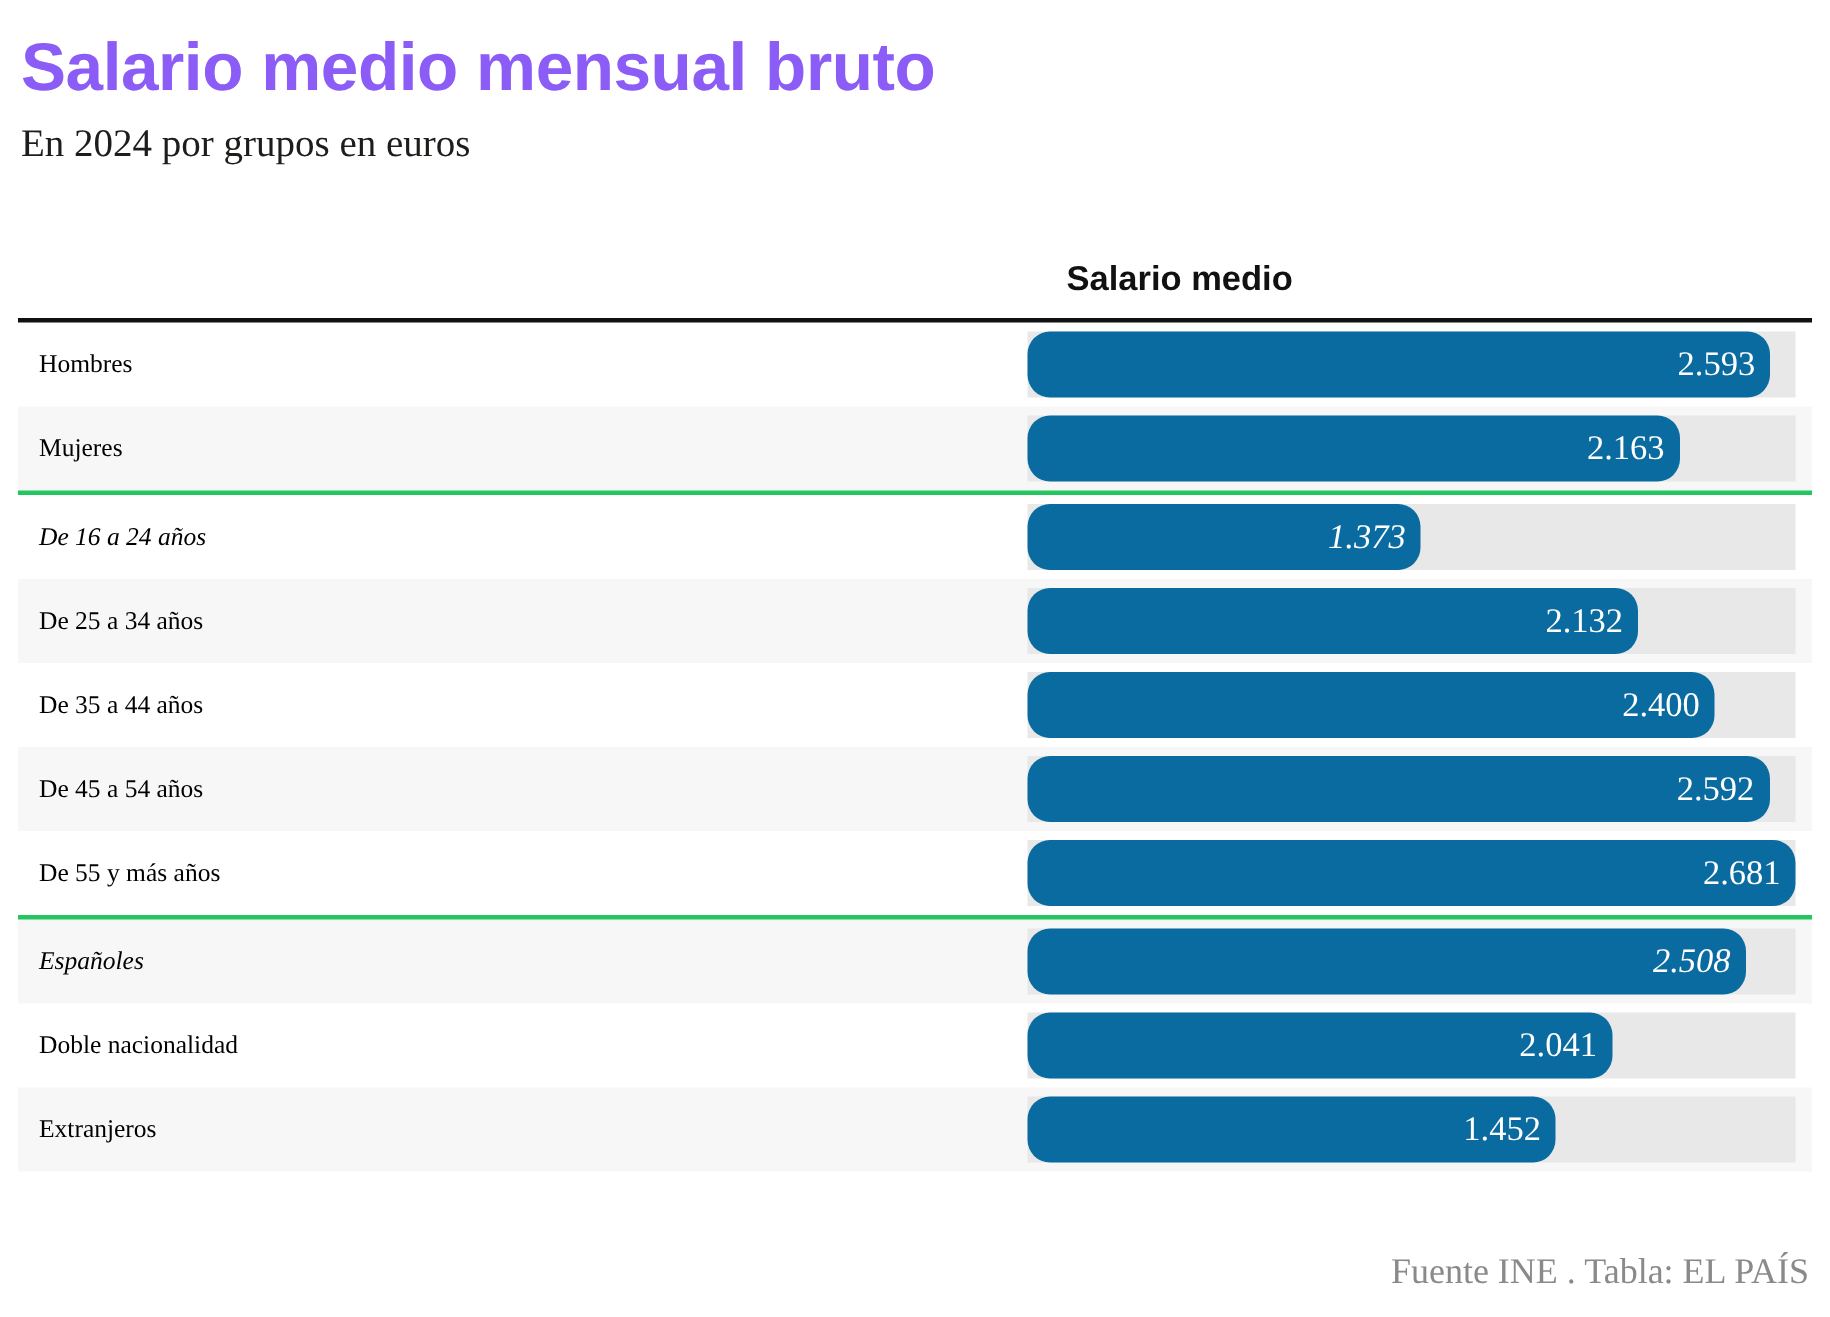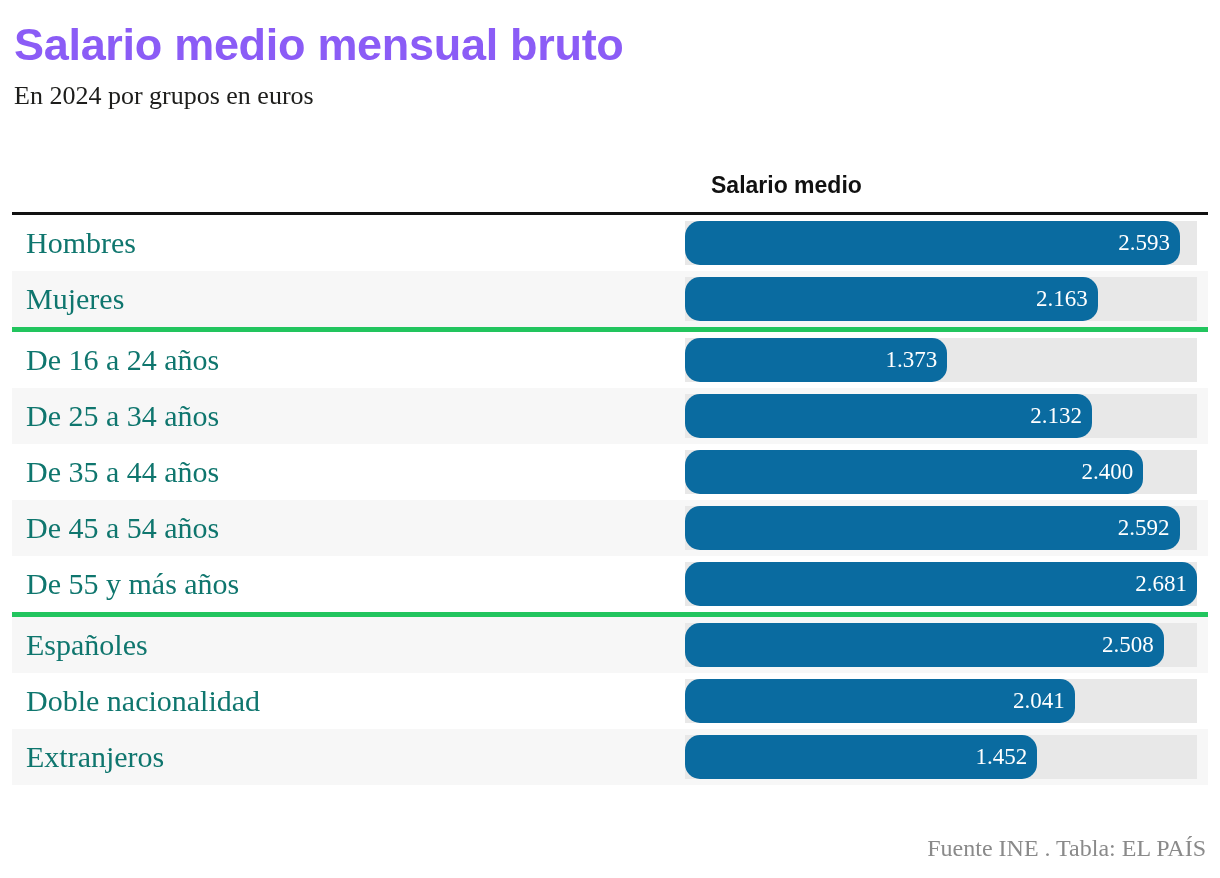--- a/index.html
+++ b/index.html
@@ -66,30 +66,31 @@
   .row {
     position: relative;
     height: 56px;
     display: flex;
     align-items: center;
   }
   .row.alt {
     background: #f7f7f7;
   }
   .row.group-top {
-    border-top: 5px solid #22c55e;
+    border-top: 3px solid #22c55e;
+    font-style: italic;
   }
   .row .cat {
     position: absolute;
     left: 14px;
     top: 50%;
     transform: translateY(-50%);
     font-family: "Liberation Serif", serif;
-    font-size: 30px;
-    color: #0f766e;
+    font-size: 17px;
+    color: #000000;
     white-space: nowrap;
   }
   .barzone {
     position: absolute;
     left: 673px;
     right: 11px;
     top: 6px;
     bottom: 6px;
   }
   .track {
@@ -148,21 +149,21 @@
             <div class="track" style="background: rgb(232, 232, 232);"></div>
             <div class="bar" style="width: 96.7%; background: rgb(10, 107, 160);">
               <span class="val">2.593</span>
             </div>
           </div>
         </div>
         <div class="row alt">
           <span class="cat">Mujeres</span>
           <div class="barzone">
             <div class="track" style="background: rgb(232, 232, 232);"></div>
-            <div class="bar" style="width: 80.6%; background: rgb(10, 107, 160);">
+            <div class="bar" style="width: 80.6%; background: rgb(10, 107, 160); padding-left: 22px;">
               <span class="val">2.163</span>
             </div>
           </div>
         </div>
         <div class="row group-top">
           <span class="cat">De 16 a 24 años</span>
           <div class="barzone">
             <div class="track" style="background: rgb(232, 232, 232);"></div>
             <div class="bar" style="width: 51.2%; background: rgb(10, 107, 160);">
               <span class="val">1.373</span>

